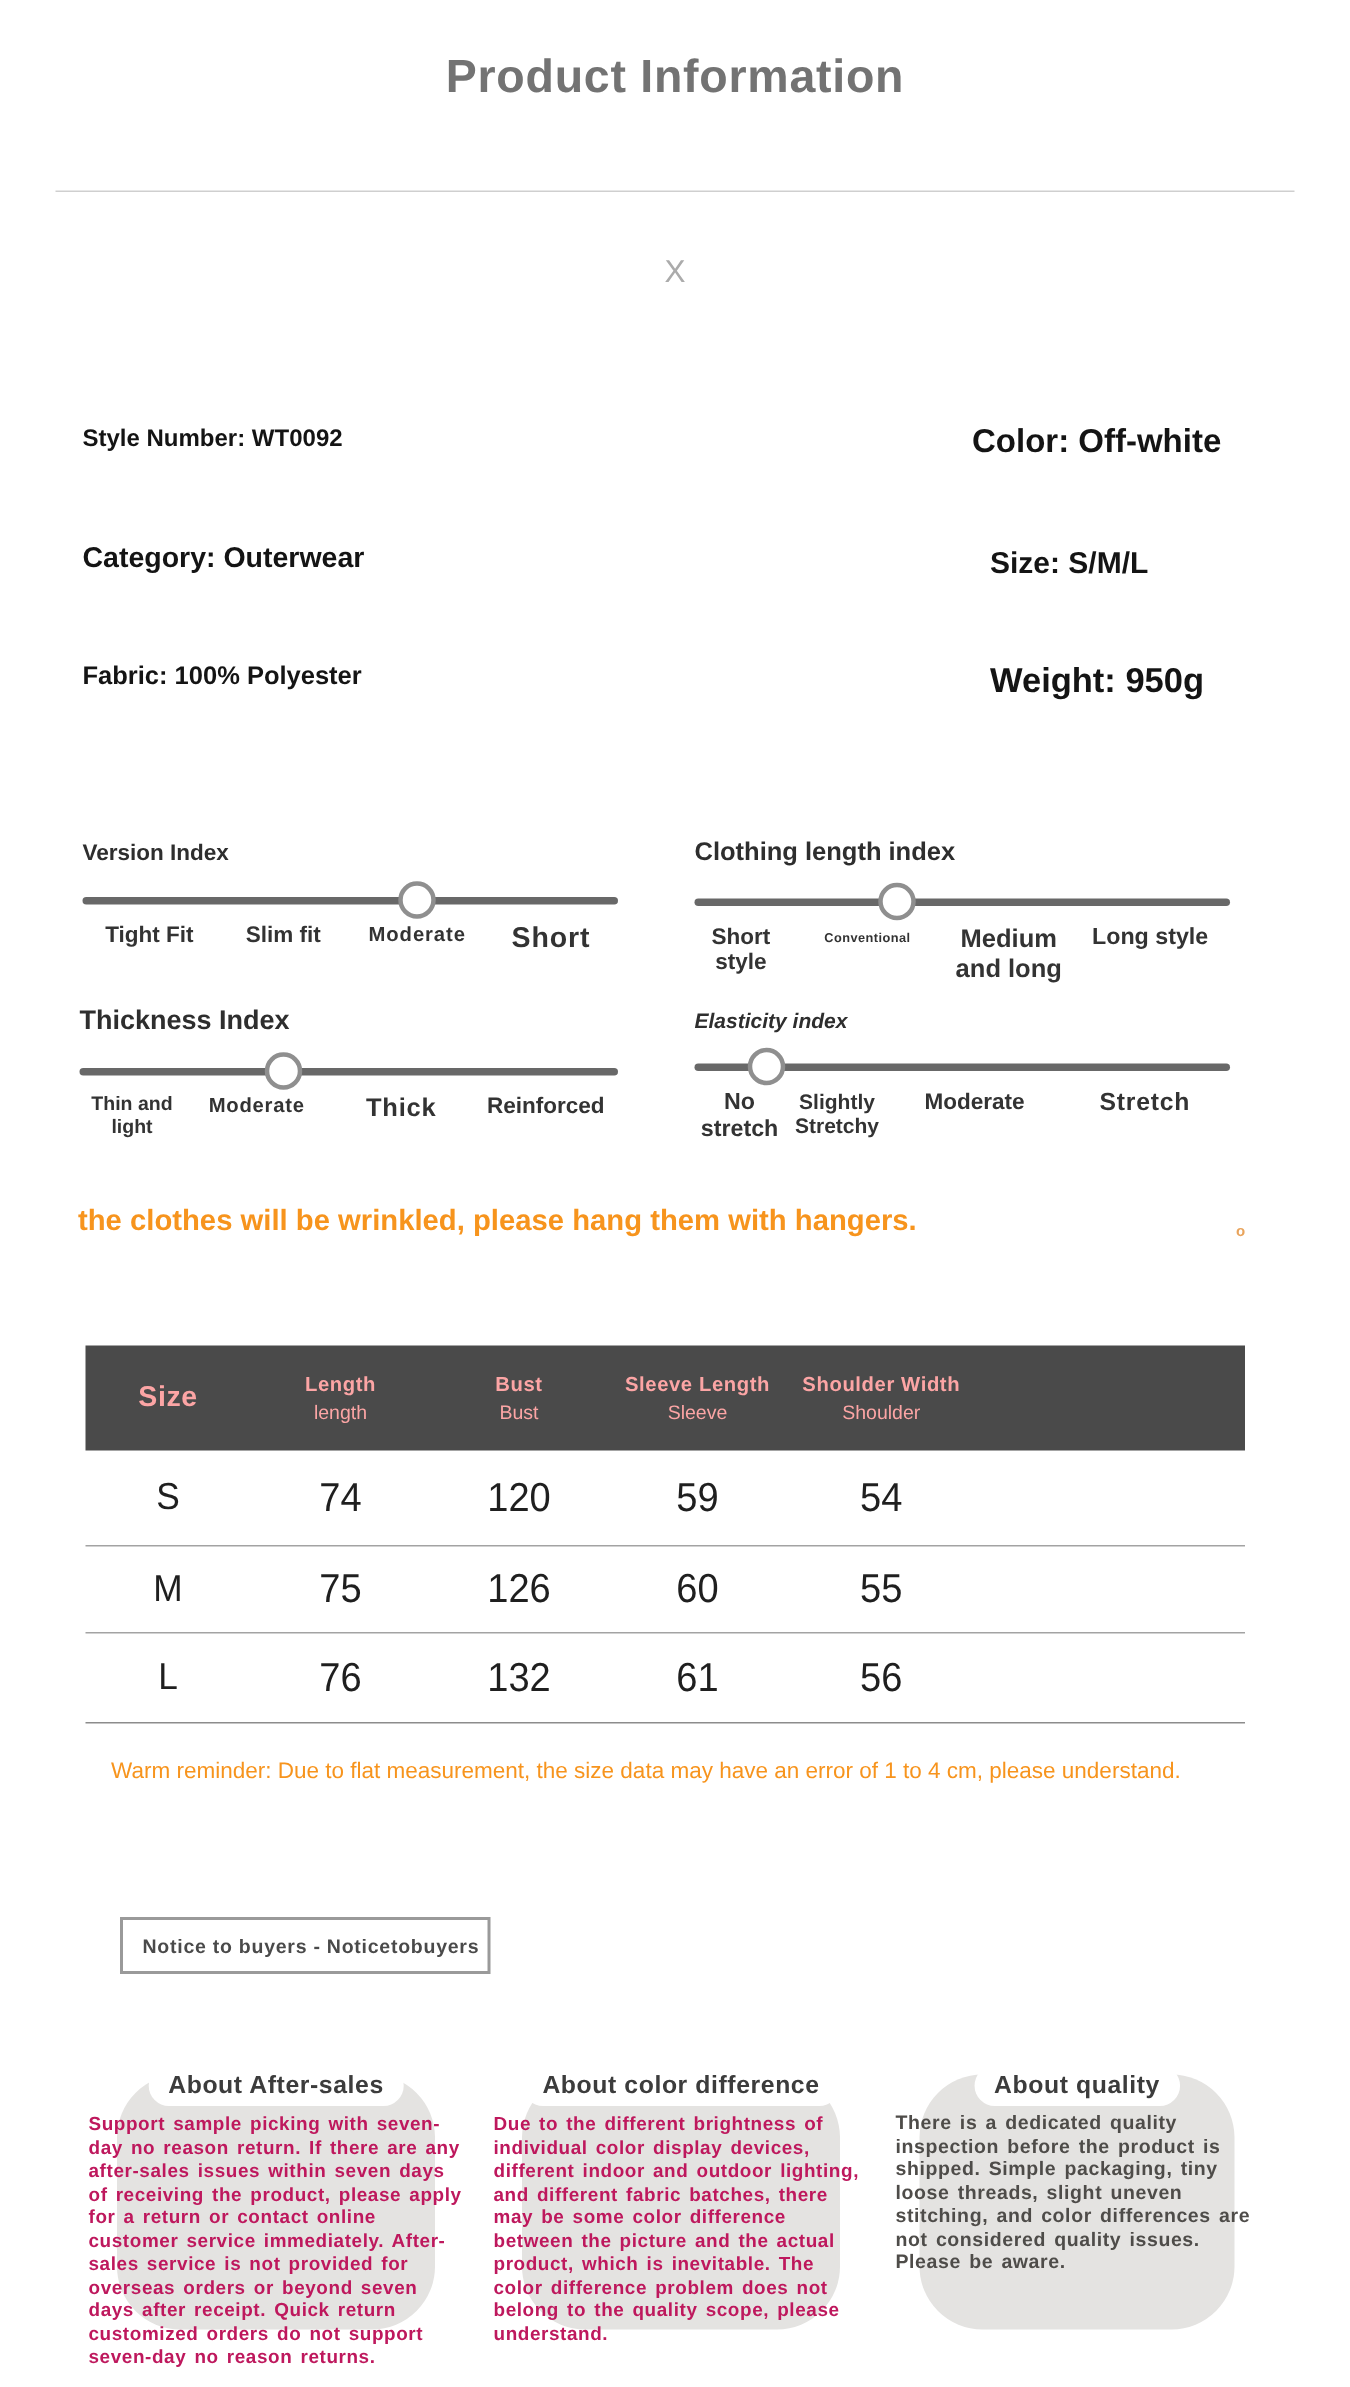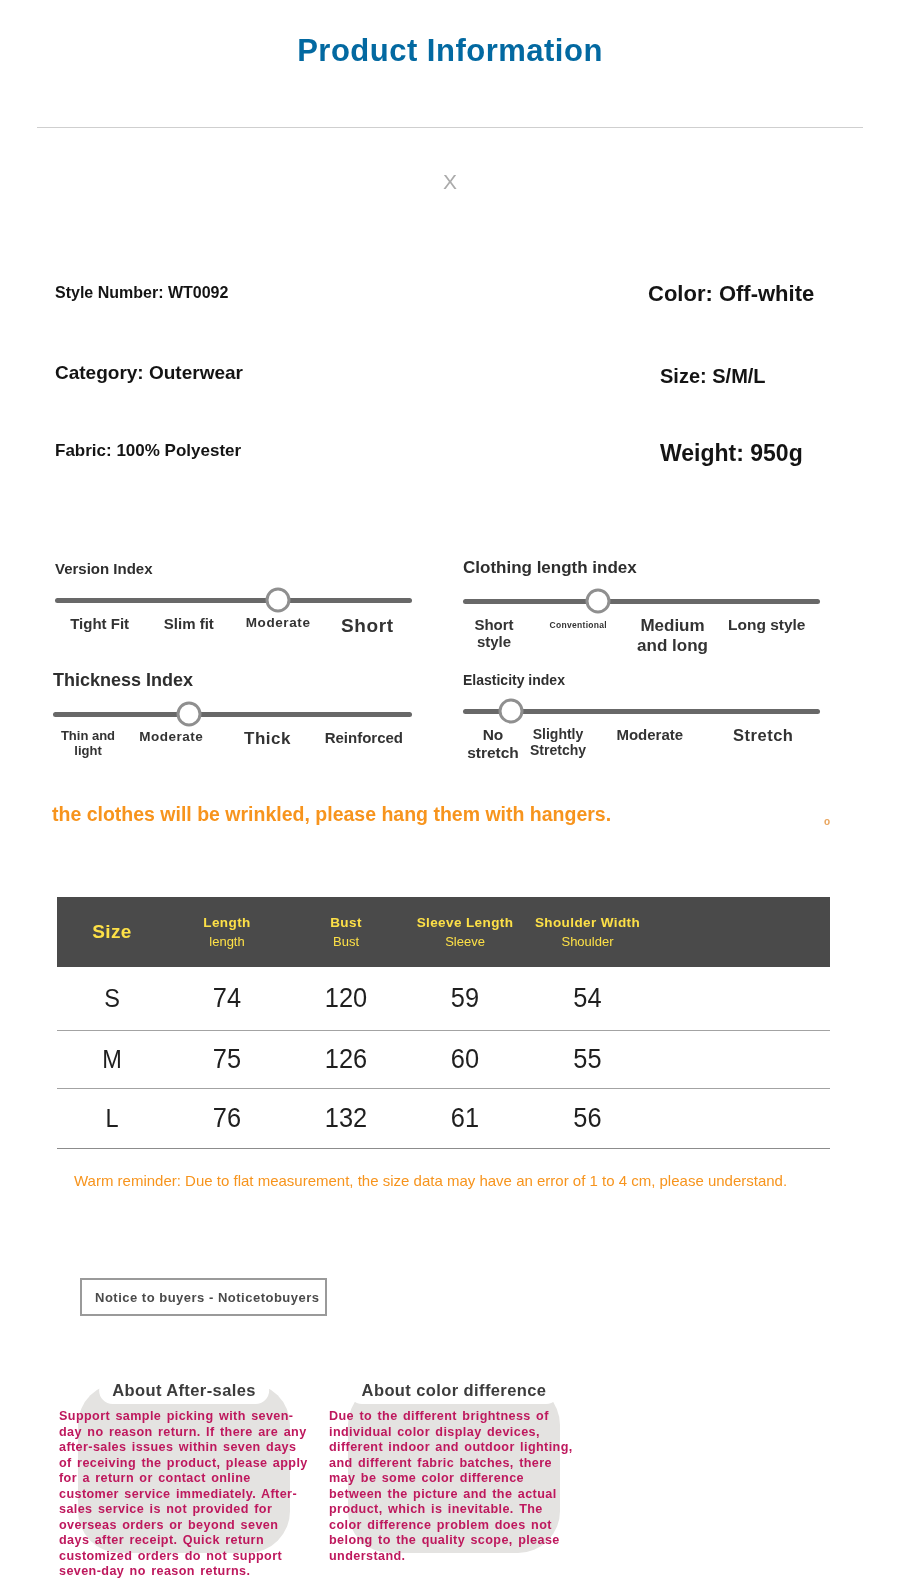--- a/index.html
+++ b/index.html
@@ -2,21 +2,21 @@
 <html><head>
 <meta charset="utf-8">
 <style>
   * { margin:0; padding:0; box-sizing:border-box; }
   html,body { background:#fff; }
   body { font-family:"Liberation Sans", sans-serif; color:#1c1c1c; }
   .page { position:relative; width:900px; height:1591px; background:#ffffff; overflow:hidden; margin:0 auto; }
 
   
   .title { position:absolute; top:33px; left:0; width:100%; text-align:center;
-           font-size:31px; font-weight:700; color:#0369a1; letter-spacing:0.5px; }
+           font-size:31px; font-weight:700; color:#737373; letter-spacing:0.5px; }
   .subtitle { position:absolute; top:82px; left:0; width:100%; text-align:center;
               font-size:24px; font-weight:400; color:#9b9b9b; letter-spacing:7px; }
   .header-divider { position:absolute; top:127px; left:37px; width:826px; height:1px; background:#cfcfcf; }
   .img-placeholder { position:absolute; top:170px; left:0; width:100%; text-align:center;
                      font-size:21px; color:#ababab; font-weight:400; }
 
   
   .attr { position:absolute; font-weight:700; color:#141414; white-space:nowrap; }
   .attr-style   { left:55px;  top:284px; font-size:16px; }
   .attr-color   { left:648px; top:281px; font-size:22px; }
@@ -28,21 +28,21 @@
   
   .slider { position:absolute; }
   .sl-0 { left:55px;  top:560px; width:357px; }
   .sl-1 { left:463px; top:558px; width:357px; }
   .sl-2 { left:53px;  top:670px; width:359px; }
   .sl-3 { left:463px; top:672px; width:357px; }
   .slider-title { font-weight:700; color:#2e2e2e; }
   .sl-0 .slider-title { font-size:15px; }
   .sl-1 .slider-title { font-size:17px; }
   .sl-2 .slider-title { font-size:18px; }
-  .sl-3 .slider-title { font-size:14px; }
+  .sl-3 .slider-title { font-size:14px;font-style:italic; }
   .track-wrap { position:relative; height:26px; margin-top:10px; }
   .track { position:absolute; top:11px; left:0; right:0; height:5px; background:#686868; border-radius:3px; }
   .knob { position:absolute; top:13px; width:25px; height:25px; background:#ffffff;
           border:3px solid #8f8f8f; border-radius:50%; transform:translate(-50%,-50%); }
   .slider-labels { display:flex; width:100%; margin-top:2px; }
   .slider-labels .lbl { flex:1; text-align:center; font-weight:700; color:#333333; line-height:1.15; }
   .sl-0 .lbl:nth-child(1){ font-size:15px; }
   .sl-0 .lbl:nth-child(2){ font-size:15px; }
   .sl-0 .lbl:nth-child(3){ font-size:13.5px; letter-spacing:0.6px; }
   .sl-0 .lbl:nth-child(4){ font-size:19px; letter-spacing:0.6px; }
@@ -62,21 +62,21 @@
   
   .reminder1 { position:absolute; left:52px; top:779px; width:800px;
                color:#F7941D; font-weight:700; font-size:19.5px; line-height:23.5px; }
   .artifact-o { position:absolute; left:824px; top:816px; color:#e9a45c; font-size:10px; font-weight:700; }
   .reminder2 { position:absolute; left:74px; top:1172px; width:790px;
                color:#F7941D; font-weight:400; font-size:15px; }
 
   
   .size-table { position:absolute; left:57px; top:897px; width:773px; }
   .st-header { display:grid; grid-template-columns:110px 120px 118px 120px 125px 1fr;
-               background:#4A4A4A; height:70px; align-items:center; color:#fde047; }
+               background:#4A4A4A; height:70px; align-items:center; color:#fca5a5; }
   .st-header .hcell { text-align:center; }
   .hcell .h1 { font-size:13.5px; font-weight:700; letter-spacing:0.4px; }
   .hcell .h2 { font-size:13px; font-weight:400; margin-top:4px; }
   .hcell.size-col .h1 { font-size:19px; }
   .st-row { display:grid; grid-template-columns:110px 120px 118px 120px 125px 1fr; align-items:center; }
   .st-row.r0 { height:63px; }
   .st-row.r1 { height:58px; border-top:1px solid #a3a3a3; }
   .st-row.r2 { height:60px; border-top:1px solid #a3a3a3; }
   .size-table .bottom-line { border-top:1px solid #8c8c8c; }
   .st-row .cell { text-align:center; font-size:27px; font-weight:400; color:#1f1f1f;
@@ -239,14 +239,18 @@
   </div>
 
   <div class="card card-1">
     <div class="card-pill">About After-sales</div>
     <div class="card-body">Support sample picking with seven-day no reason return. If there are any after-sales issues within seven days of receiving the product, please apply for a return or contact online customer service immediately. After-sales service is not provided for overseas orders or beyond seven days after receipt. Quick return customized orders do not support seven-day no reason returns.</div>
   </div>
   <div class="card card-2">
     <div class="card-pill">About color difference</div>
     <div class="card-body">Due to the different brightness of individual color display devices, different indoor and outdoor lighting, and different fabric batches, there may be some color difference between the picture and the actual product, which is inevitable. The color difference problem does not belong to the quality scope, please understand.</div>
   </div>
+  <div class="card card-3">
+    <div class="card-pill">About quality</div>
+    <div class="card-body">There is a dedicated quality inspection before the product is shipped. Simple packaging, tiny loose threads, slight uneven stitching, and color differences are not considered quality issues. Please be aware.</div>
+  </div>
 
 </div>
 
 </body></html>

